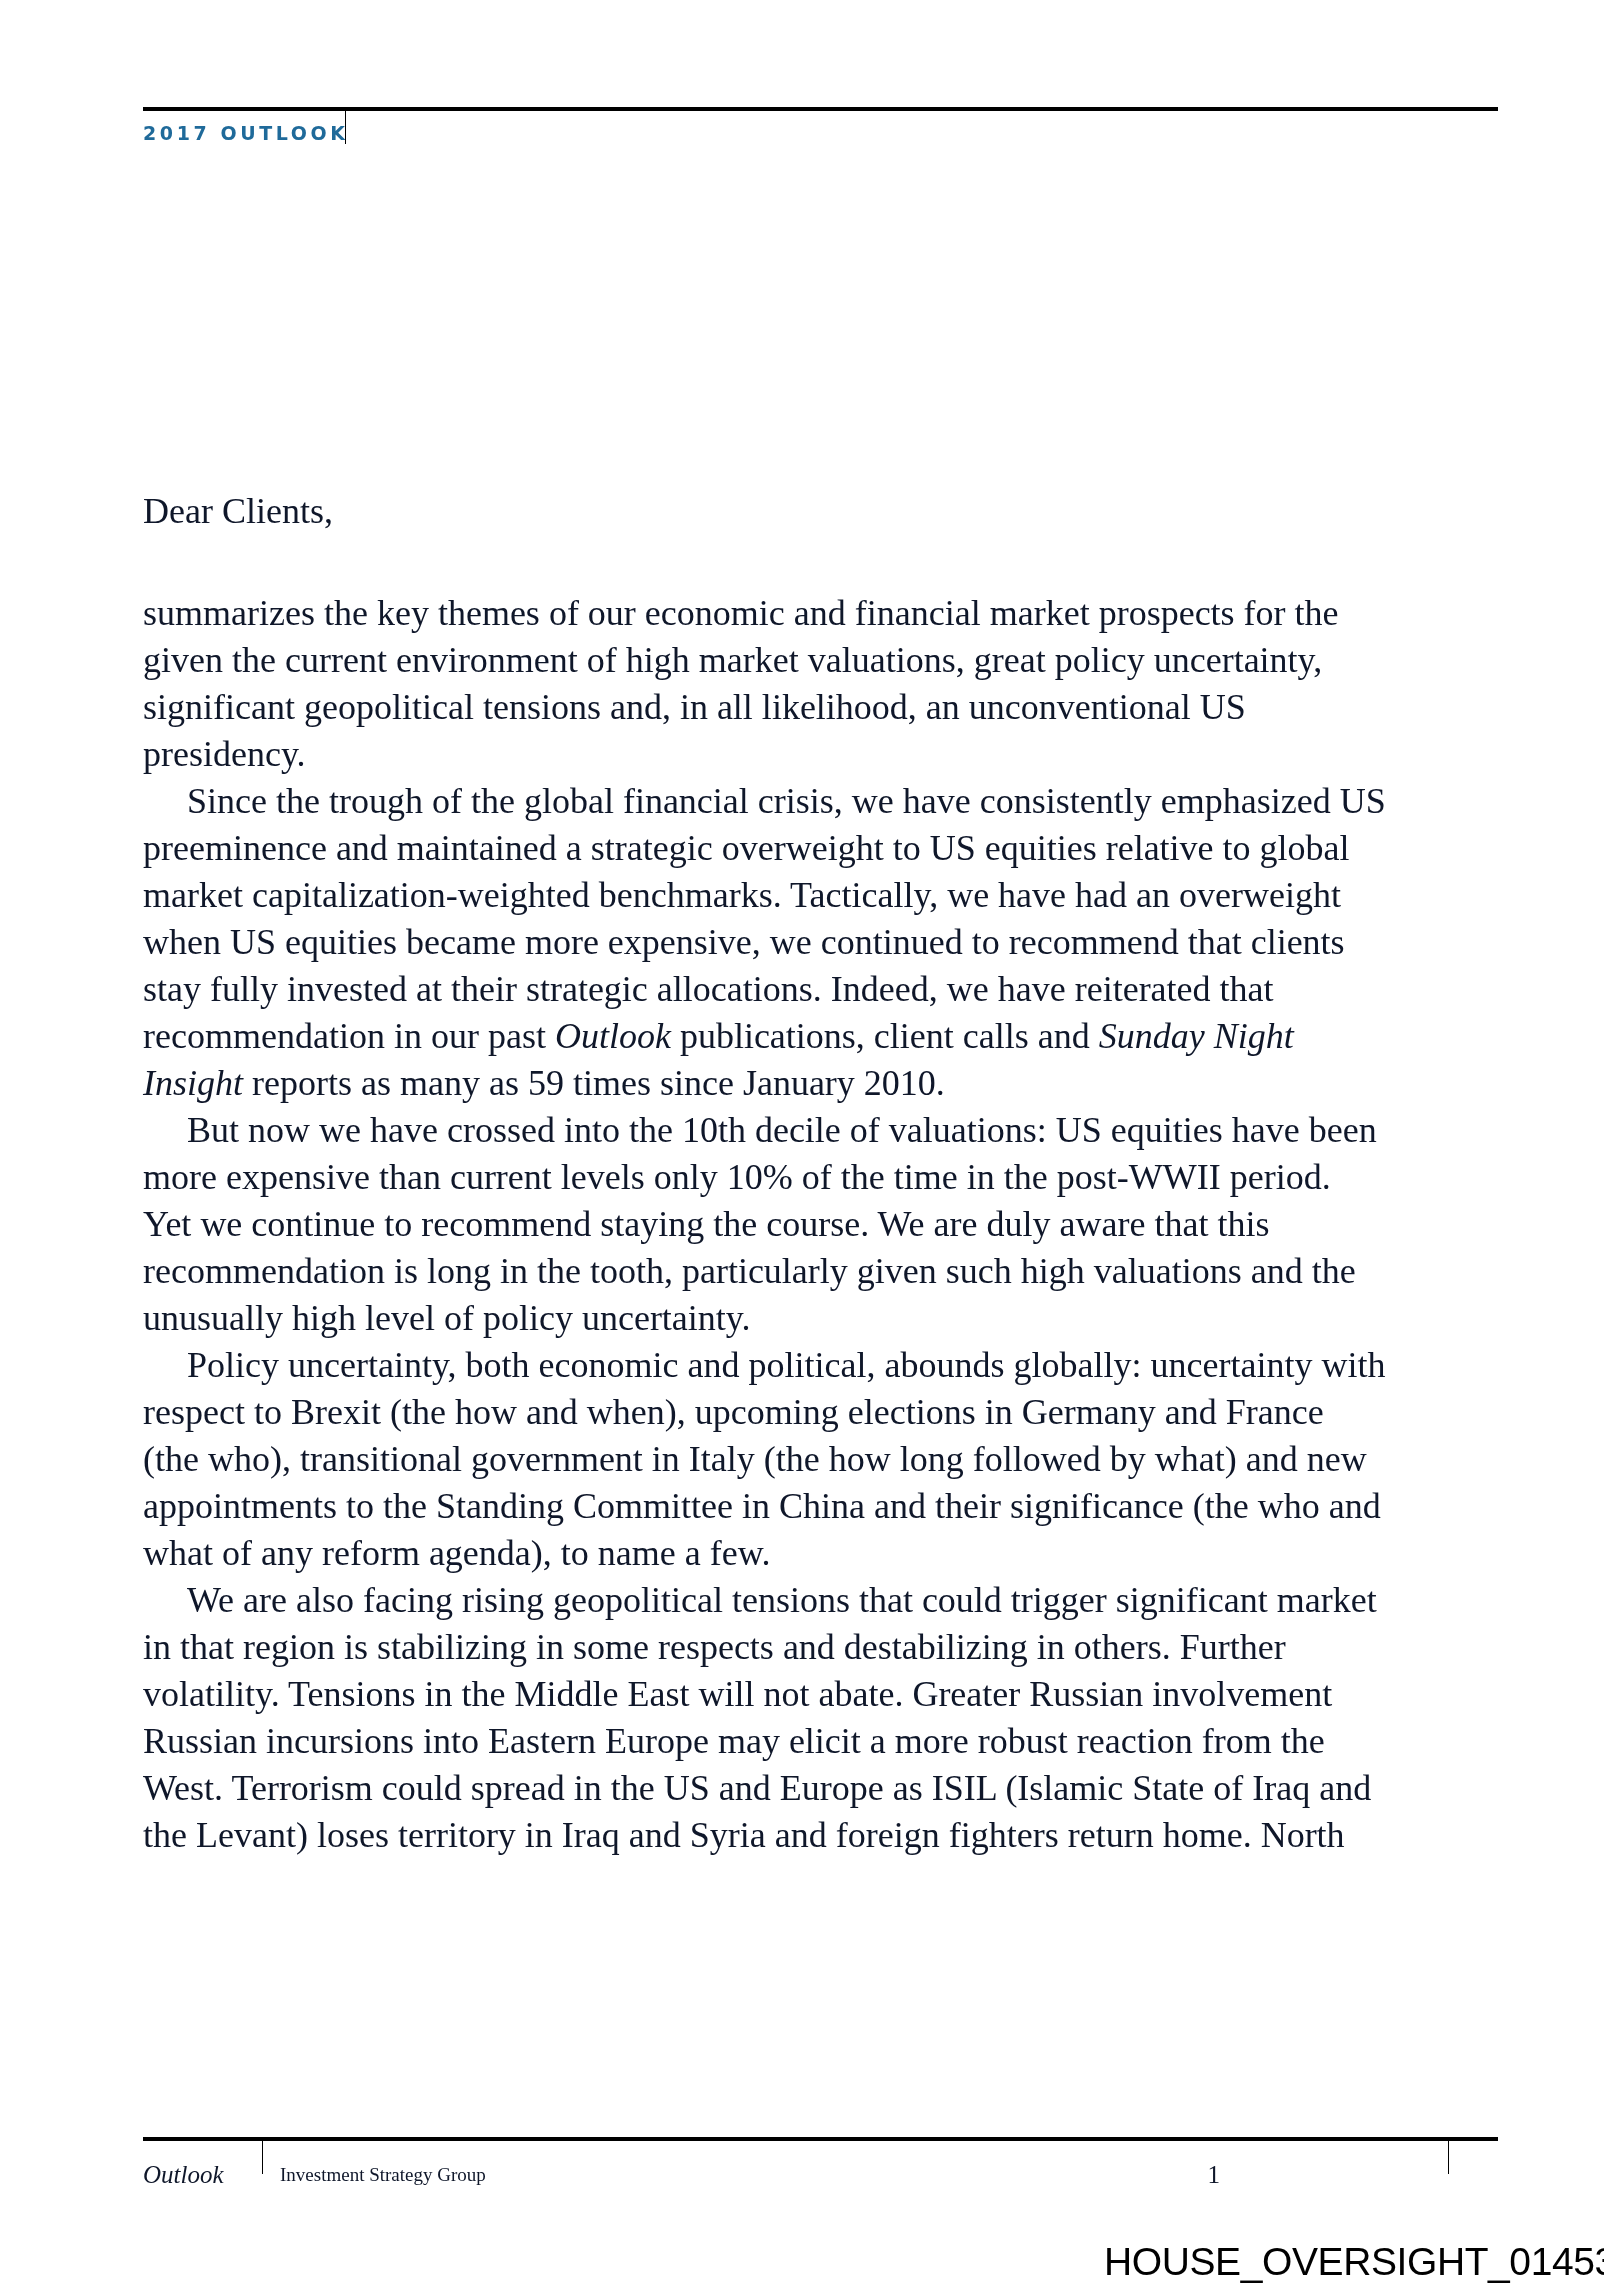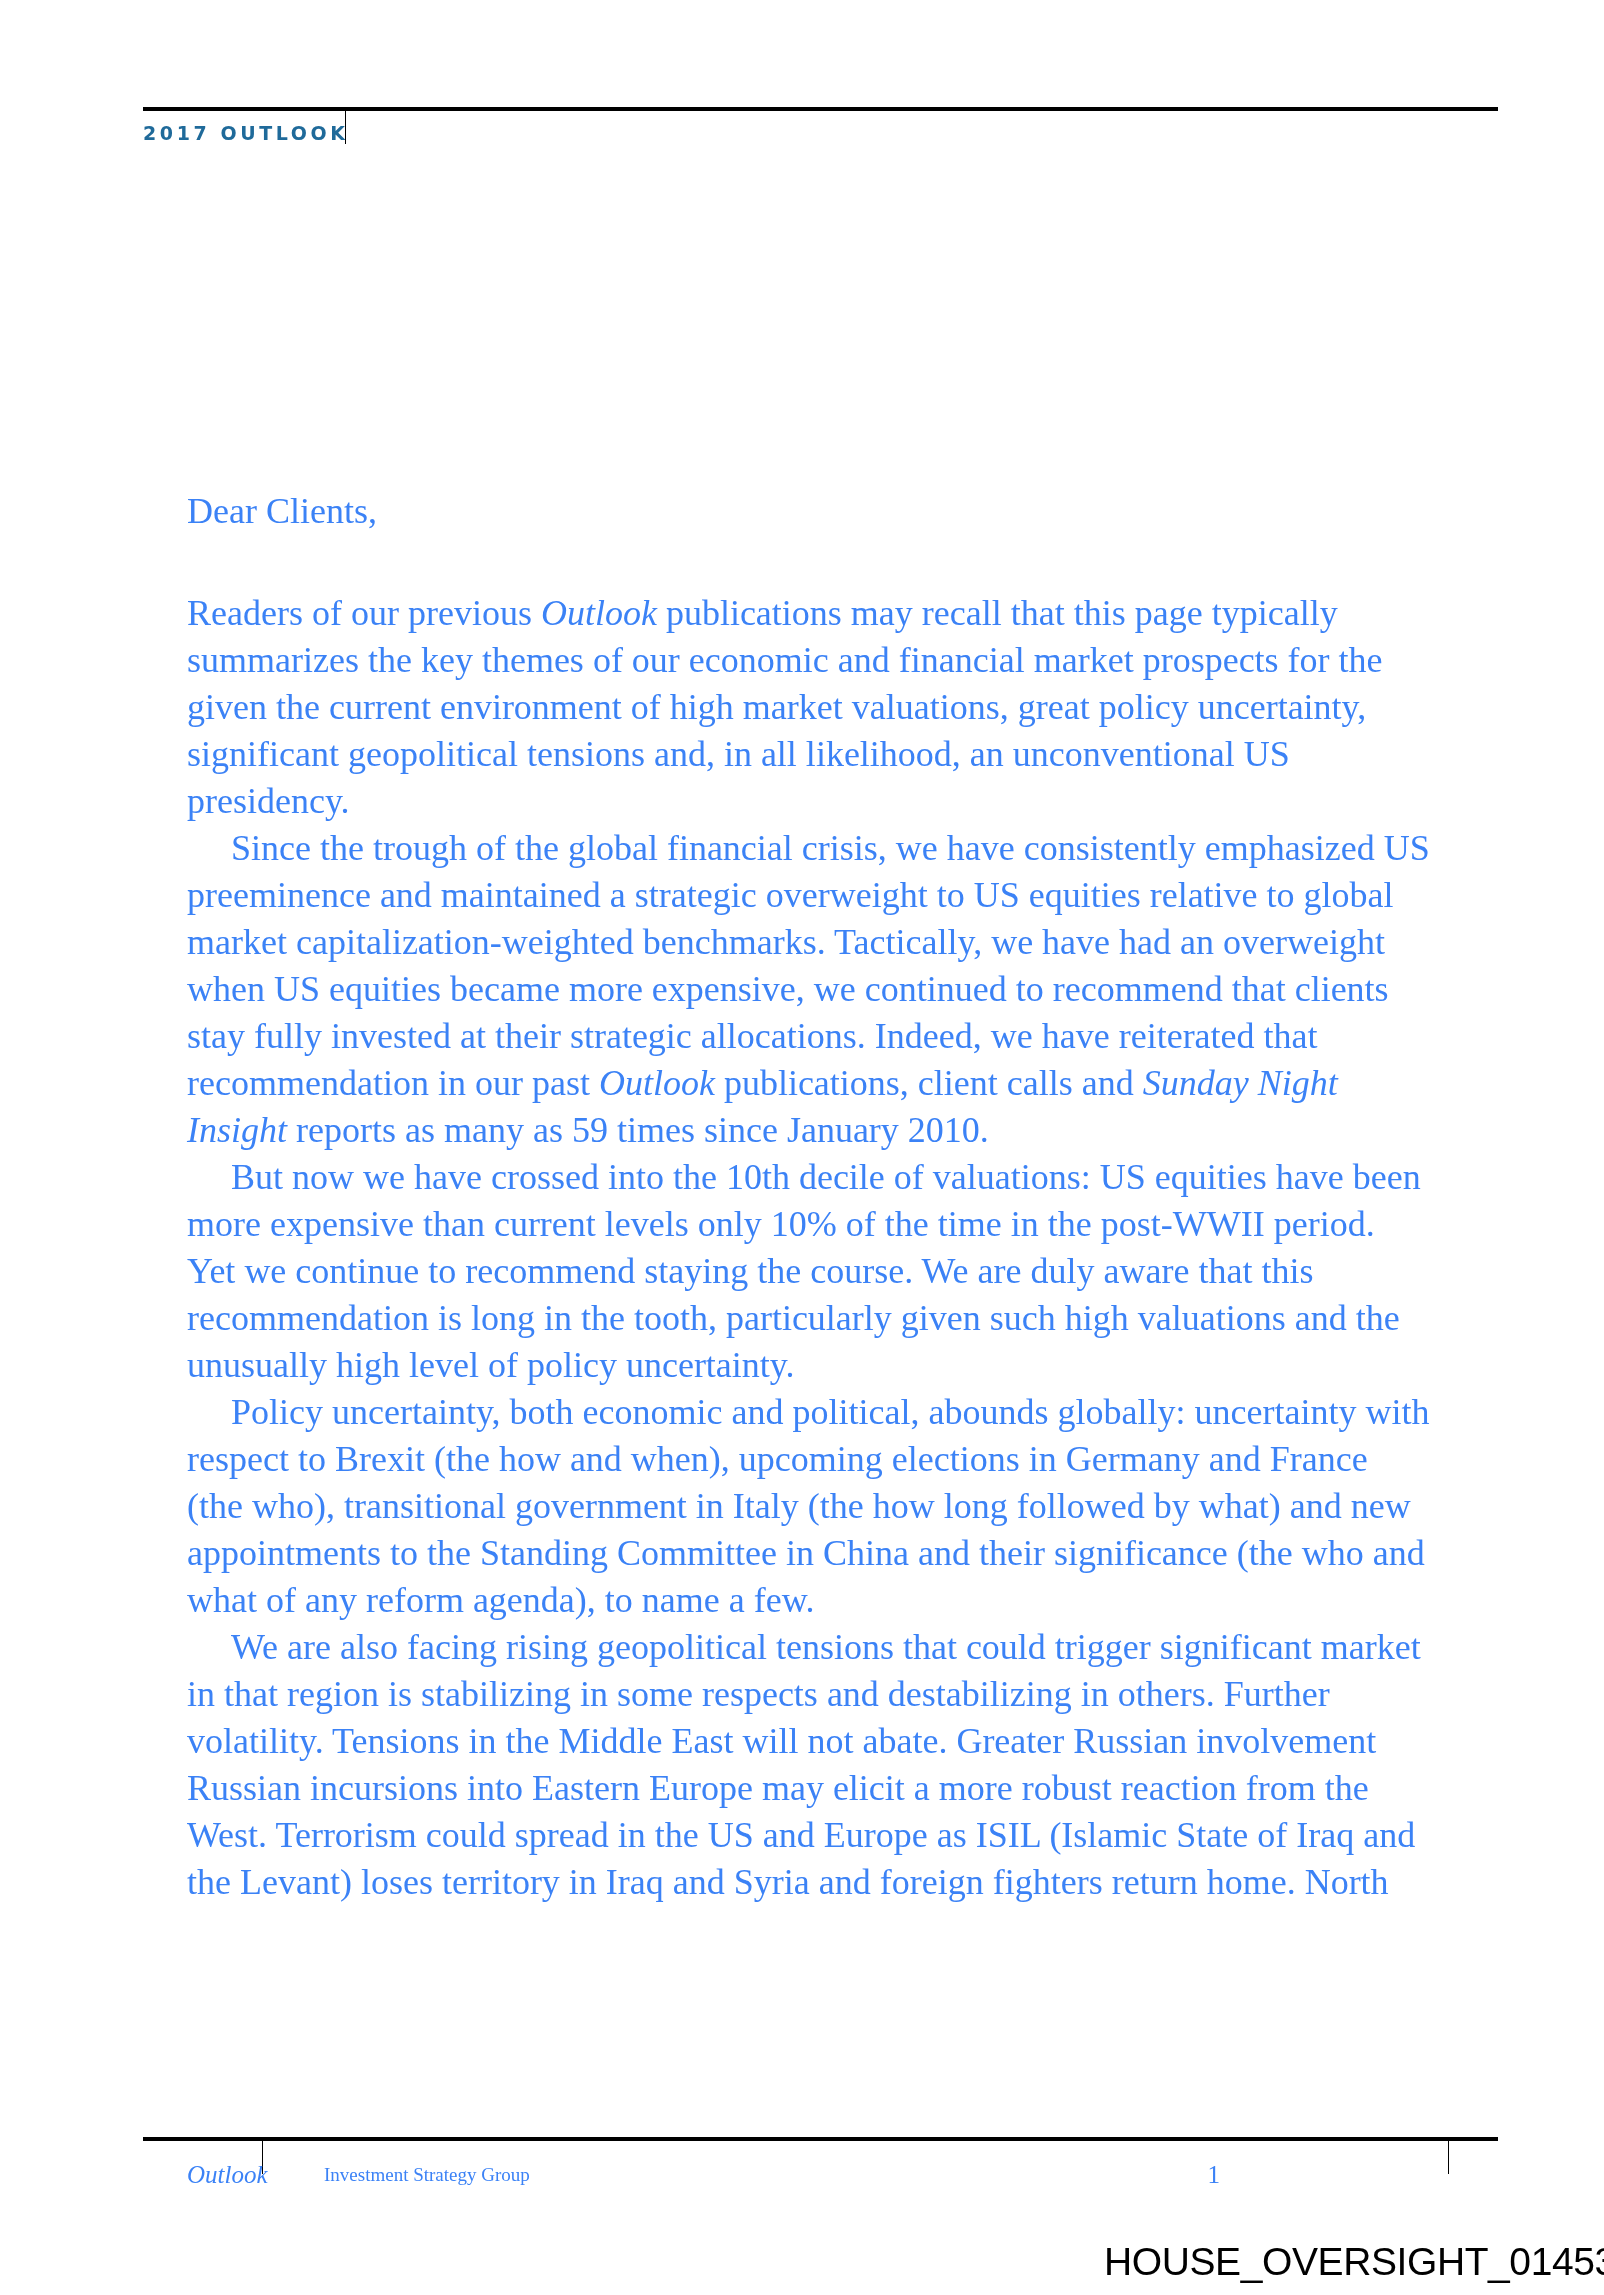--- a/index.html
+++ b/index.html
@@ -11,21 +11,21 @@
 
   .header-rule { left: 143px; top: 107px; width: 1355px; height: 3.6px; }
   .header-div { left: 345px; top: 110px; height: 34px; }
   .header-label {
     position: absolute; left: 143px; top: 121px;
     font-family: "DejaVu Sans", "Liberation Sans", sans-serif;
     font-weight: bold; font-size: 19px; letter-spacing: 3.6px;
     color: #1f6a9a; white-space: nowrap; line-height: 24px;
   }
 
-  .serif { font-family: "Liberation Serif", "DejaVu Serif", serif; color: #3b82f6; margin-left: 44px; }
+  .serif { font-family: "Liberation Serif", "DejaVu Serif", serif; color: #0f172a; }
 
   .salutation {
     position: absolute; left: 143px; top: 488px;
     font-size: 36px; line-height: 47px; white-space: nowrap;
   }
 
   .body-text {
     position: absolute; left: 143px; top: 590px; width: 1355px;
     font-size: 36px; line-height: 47px;
   }
@@ -62,21 +62,20 @@
 <div class="page">
 
   <div class="rule header-rule"></div>
   <div class="header-label">2017 OUTLOOK</div>
   <div class="vdiv header-div"></div>
 
   <div class="serif salutation">Dear Clients,</div>
 
   <div class="serif body-text" id="letter-body">
       <div>
-        <span class="line"><span>Readers of our previous </span><em>Outlook</em><span> publications may recall that this page typically</span></span>
         <span class="line"><span>summarizes the key themes of our economic and financial market prospects for the</span></span>
         <span class="line"><span>given the current environment of high market valuations, great policy uncertainty,</span></span>
         <span class="line"><span>significant geopolitical tensions and, in all likelihood, an unconventional US</span></span>
         <span class="line"><span>presidency.</span></span>
       </div>
       <div>
         <span class="line indent"><span>Since the trough of the global financial crisis, we have consistently emphasized US</span></span>
         <span class="line"><span>preeminence and maintained a strategic overweight to US equities relative to global</span></span>
         <span class="line"><span>market capitalization-weighted benchmarks. Tactically, we have had an overweight</span></span>
         <span class="line"><span>when US equities became more expensive, we continued to recommend that clients</span></span>

